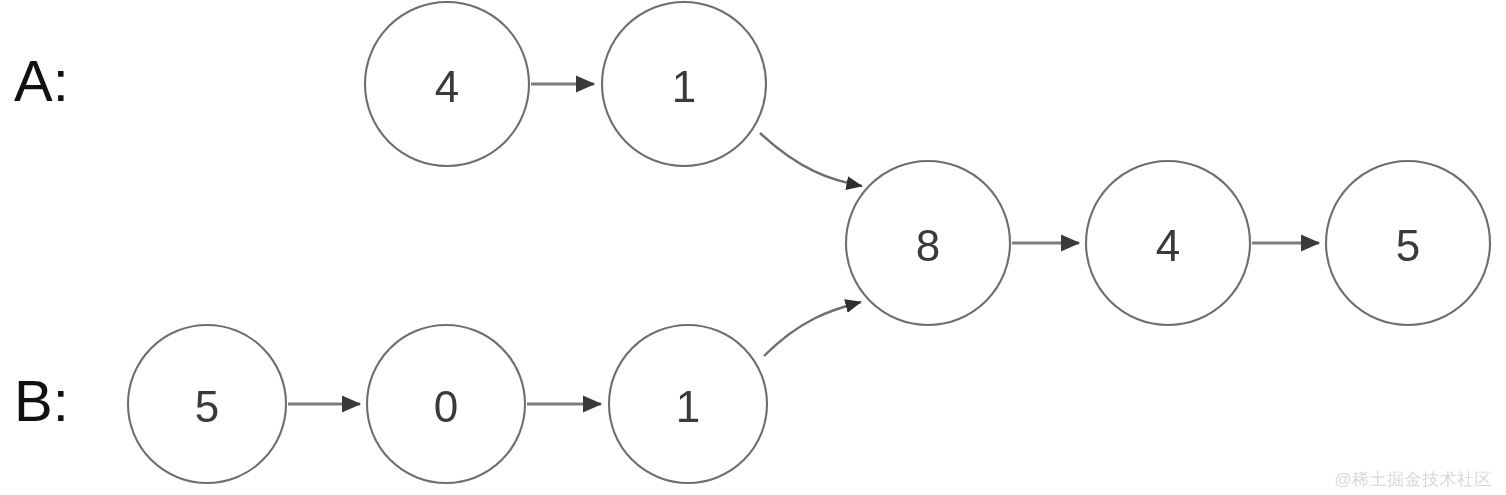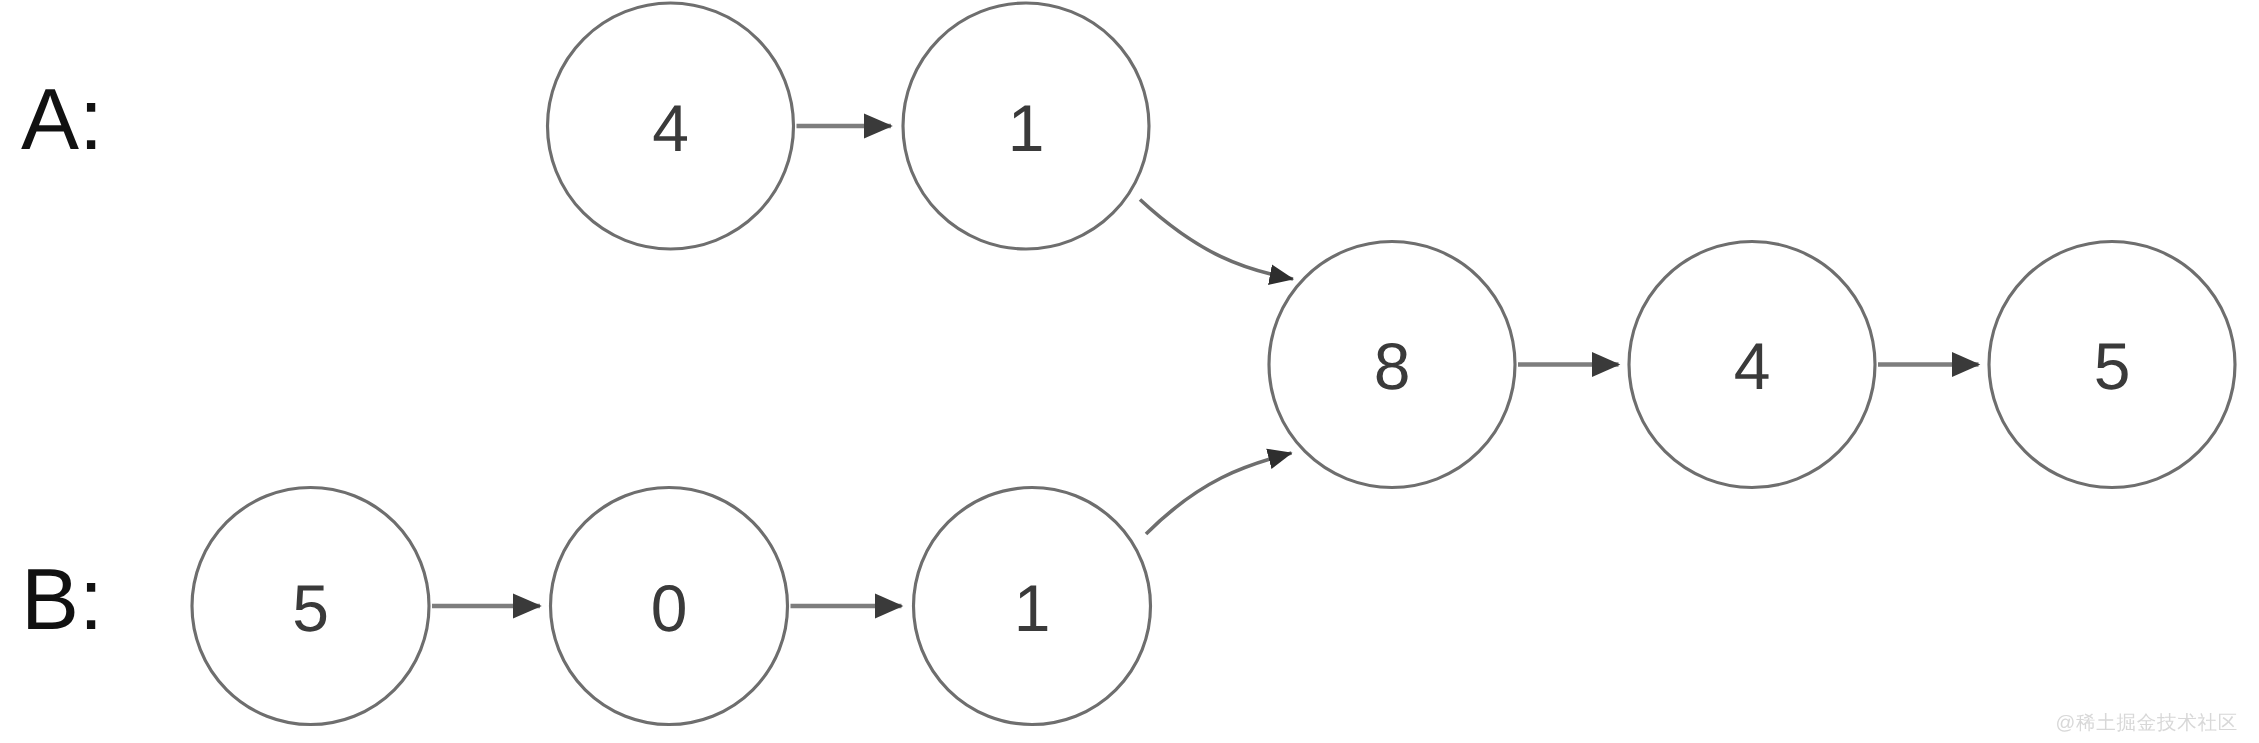--- a/index.html
+++ b/index.html
@@ -55,21 +55,21 @@
     font-family: "Liberation Sans", sans-serif;
     font-size: 58px;
     text-anchor: start;
     dominant-baseline: central;
   }
   .watermark-text {
     position: absolute;
     right: 14px;
     bottom: 4px;
     font-family: "Liberation Sans", sans-serif;
-    font-size: 13px;
+    font-size: 17px;
     color: #d8d8d8;
     letter-spacing: 0.5px;
     white-space: nowrap;
     user-select: none;
   }
 </style>
 </head>
 <body>
 
 <div id="diagram-root">

